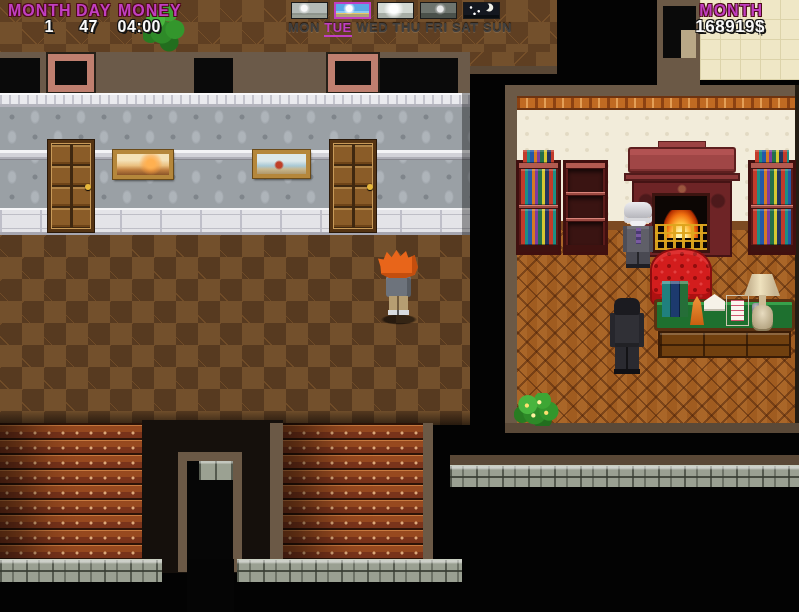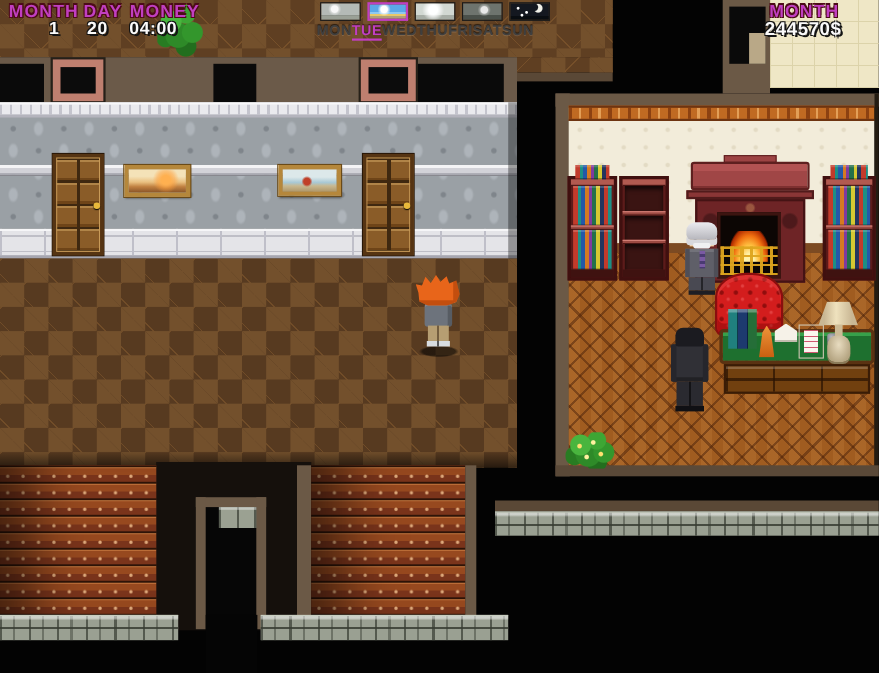--- a/index.html
+++ b/index.html
@@ -235,21 +235,21 @@
     box-shadow:inset 5px 0 0 #26262c, inset -5px 0 0 #26262c, inset 0 -4px 0 rgba(0,0,0,.3); }
   .bt-legs { left:9px; top:49px; width:24px; height:22px; background:#2a2a30;
     background-image:linear-gradient(90deg, transparent 0 11px, rgba(0,0,0,.55) 11px 13px, transparent 13px); }
   .bt-shoes { left:8px; top:71px; width:26px; height:5px; background:#101014; }
 
   
   .hud-label { color:#c13fc1; font-weight:bold; font-size:16px; letter-spacing:1px;
     text-shadow:-1px -1px 0 #4c0c18, 1px -1px 0 #4c0c18, -1px 1px 0 #4c0c18, 1px 1px 0 #4c0c18; }
   .hud-value { color:#fafafa; font-weight:bold; font-size:16px; letter-spacing:.5px; text-align:right;
     text-shadow:-1px -1px 0 #141414, 1px -1px 0 #141414, -1px 1px 0 #141414, 2px 2px 0 #141414; }
-  .week { display:flex; }
+  .week { display:flex; justify-content:space-between; }
   .day { font-size:13px; font-weight:bold; letter-spacing:.5px; color:#3f3f3f;
     text-shadow:0 1px 0 rgba(255,255,255,.12), 0 -1px 1px rgba(0,0,0,.6); }
   .day.active { color:#c13fc1; border-bottom:2px solid #c13fc1;
     text-shadow:0 -1px 1px rgba(40,0,40,.8); }
   .forecast { display:flex; gap:6px; }
   .wicon { width:37px; height:17px; border:1px solid #1a1a1a; }
   .wicon.selected { border:2px solid #c13fc1; }
   .w-overcast { background:
       radial-gradient(circle at 35% 35%, #f8f8f8 0 3px, rgba(248,248,248,.5) 4px, transparent 6px),
       linear-gradient(180deg,#b4bab6 0 70%, #8e948c 70% 80%, #9aa096 80%); }
@@ -405,36 +405,36 @@
     <div class="pl-face"></div>
     <div class="pl-hair"></div>
   </div>
 
   <div class="abs bush" style="left:143px;top:2px;width:42px;height:50px"></div>
 
   <span class="abs hud-label" style="left:8px;top:2px">MONTH</span>
   <span class="abs hud-label" style="left:76px;top:2px">DAY</span>
   <span class="abs hud-label" style="left:118px;top:2px">MONEY</span>
   <span class="abs hud-value" style="left:28px;top:18px;width:26px">1</span>
-  <span class="abs hud-value" style="left:66px;top:18px;width:32px">20</span>
+  <span class="abs hud-value" style="left:66px;top:18px;width:32px">47</span>
   <span class="abs hud-value" style="left:104px;top:18px;width:57px">04:00</span>
 
   <div class="abs forecast" style="left:291px;top:2px">
     <div class="wicon w-overcast"></div>
     <div class="wicon w-sunny selected"></div>
     <div class="wicon w-bright"></div>
     <div class="wicon w-dim"></div>
     <div class="wicon w-night"></div>
   </div>
   <div class="abs week" style="left:288px;top:20px;width:224px">
     <span class="day">MON</span>
     <span class="day active">TUE</span>
     <span class="day">WED</span>
     <span class="day">THU</span>
     <span class="day">FRI</span>
     <span class="day">SAT</span>
     <span class="day">SUN</span>
   </div>
 
   <span class="abs hud-label" style="left:693px;top:2px;width:70px;text-align:right;display:inline-block">MONTH</span>
-  <span class="abs hud-value" style="left:672px;top:17px;width:93px;font-size:17px">244570$</span>
+  <span class="abs hud-value" style="left:672px;top:17px;width:93px;font-size:17px">168919$</span>
 
 </div>
 
 </body></html>

